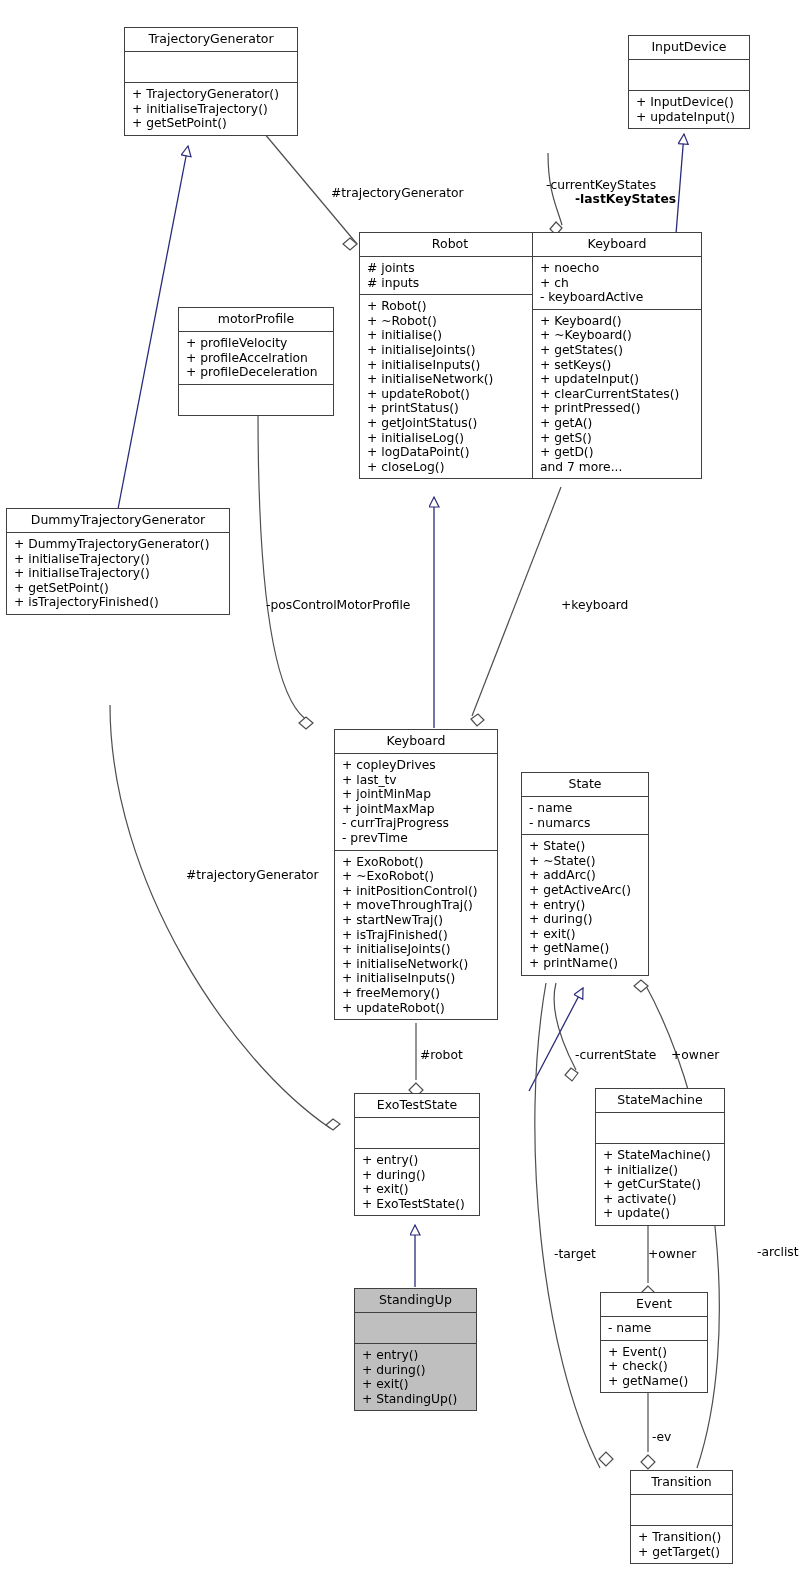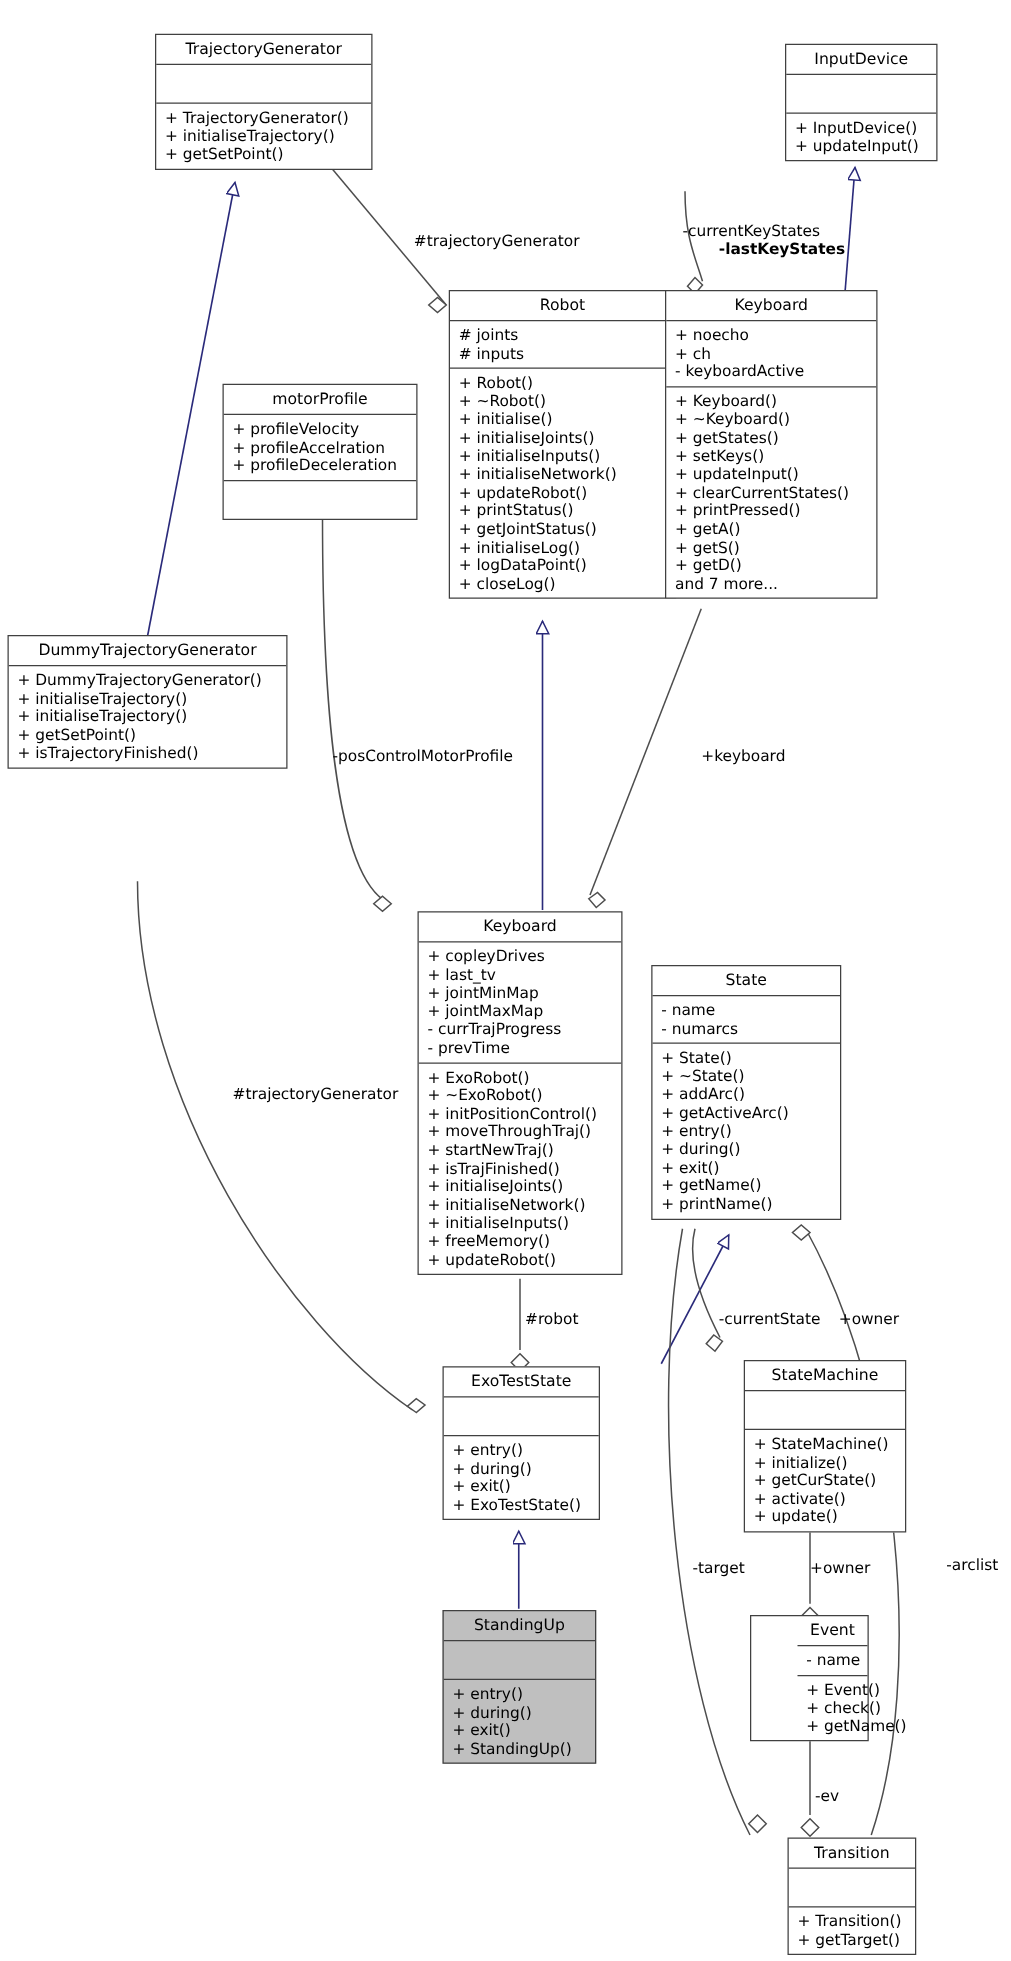--- a/index.html
+++ b/index.html
@@ -176,21 +176,21 @@
       <div class="mem">+ startNewTraj()</div>
       <div class="mem">+ isTrajFinished()</div>
       <div class="mem">+ initialiseJoints()</div>
       <div class="mem">+ initialiseNetwork()</div>
       <div class="mem">+ initialiseInputs()</div>
       <div class="mem">+ freeMemory()</div>
       <div class="mem">+ updateRobot()</div>
     </div>
   </div>
 
-  <div class="node" style="left:521px;top:772px;width:152px;">
+  <div class="node" style="left:521px;top:772px;width:128px;">
     <div class="ntitle">State</div>
     <div class="nattrs">
       <div class="mem">- name</div>
       <div class="mem">- numarcs</div>
     </div>
     <div class="nops">
       <div class="mem">+ State()</div>
       <div class="mem">+ ~State()</div>
       <div class="mem">+ addArc()</div>
       <div class="mem">+ getActiveArc()</div>
@@ -229,21 +229,21 @@
     <div class="ntitle">StandingUp</div>
     <div class="nattrs emptyrow"></div>
     <div class="nops">
       <div class="mem">+ entry()</div>
       <div class="mem">+ during()</div>
       <div class="mem">+ exit()</div>
       <div class="mem">+ StandingUp()</div>
     </div>
   </div>
 
-  <div class="node" style="left:600px;top:1292px;width:95px;padding-left:37px;">
+  <div class="node" style="left:600px;top:1292px;width:108px;">
     <div class="ntitle">Event</div>
     <div class="nattrs">
       <div class="mem">- name</div>
     </div>
     <div class="nops">
       <div class="mem">+ Event()</div>
       <div class="mem">+ check()</div>
       <div class="mem">+ getName()</div>
     </div>
   </div>

